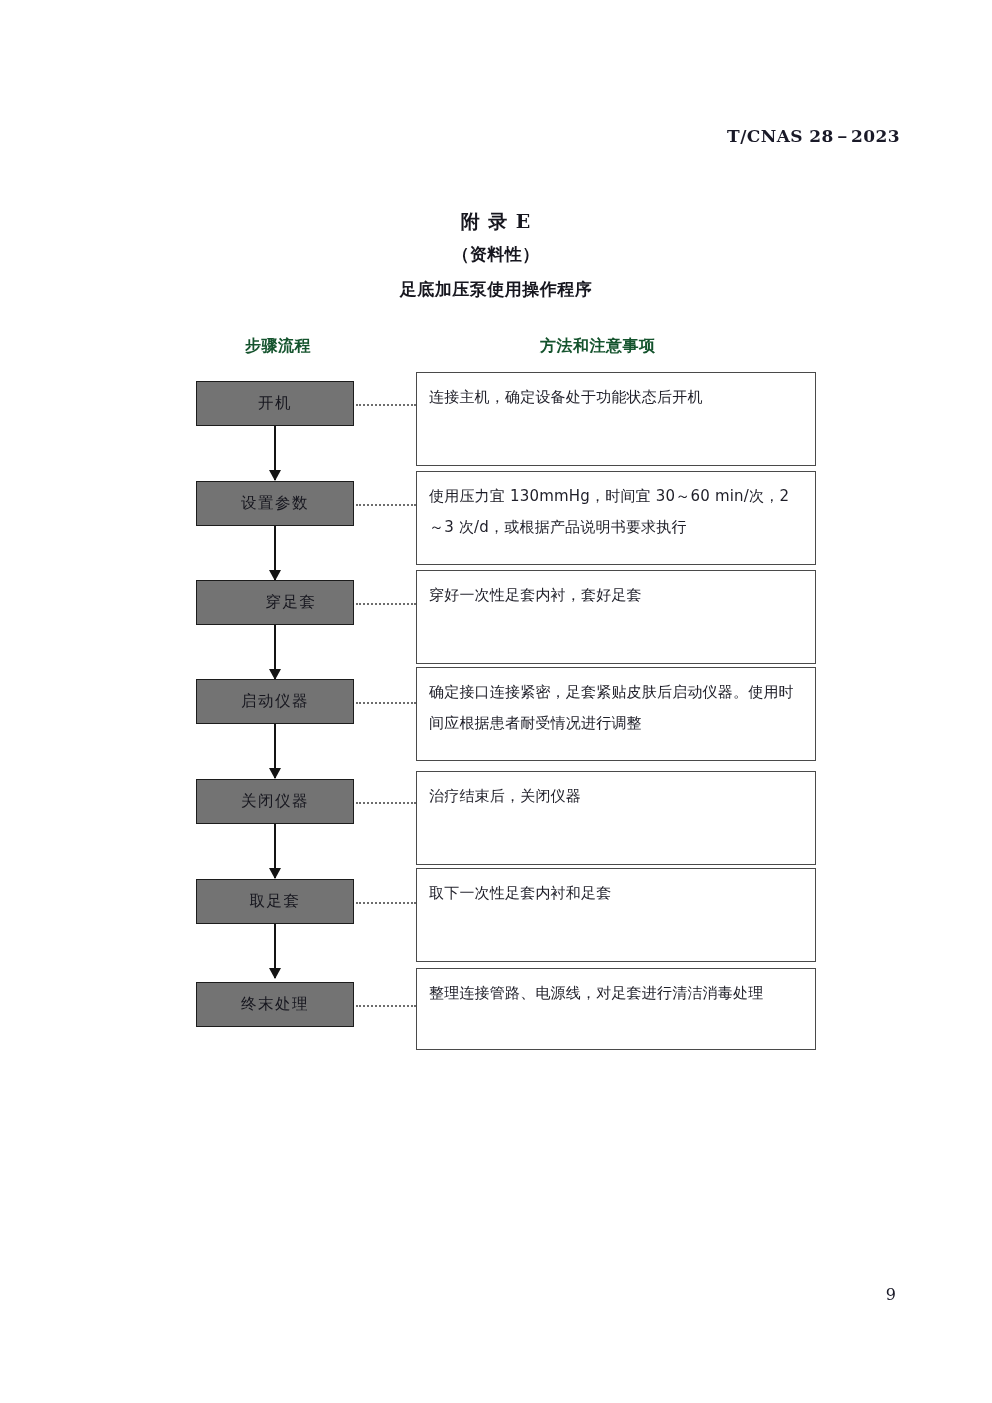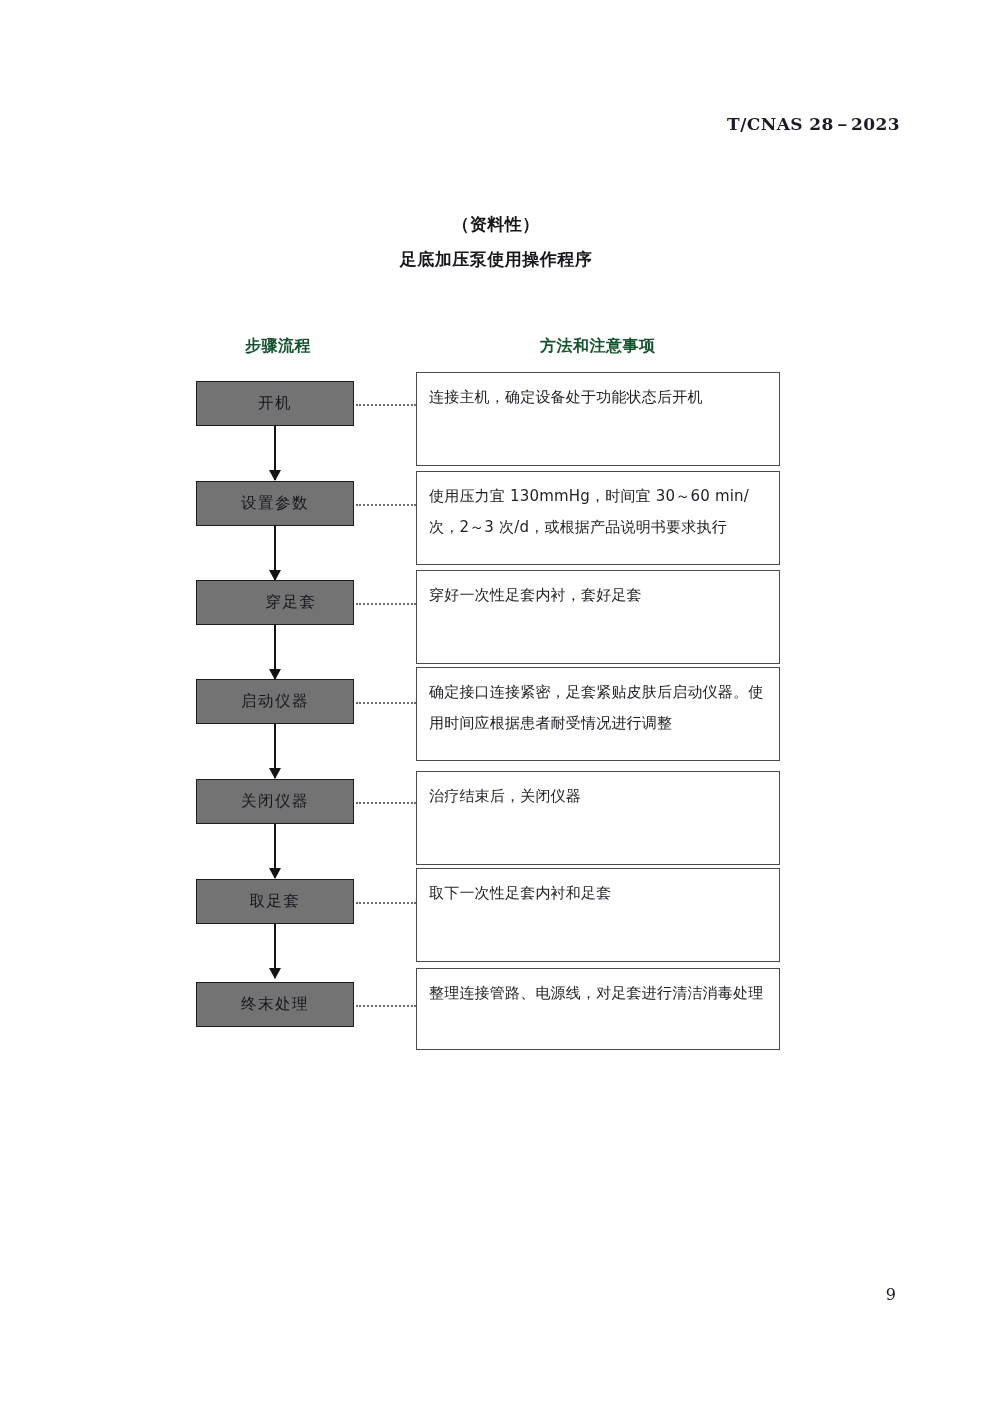--- a/index.html
+++ b/index.html
@@ -12,21 +12,21 @@
     height: 1403px;
     position: relative;
     font-family: "DejaVu Sans", "Liberation Sans", sans-serif;
     color: #000000;
     overflow: hidden;
   }
 
   
   .page-header {
     position: absolute;
-    top: 113px;
+    top: 125px;
     right: 92px;
     font-family: "DejaVu Serif", "Liberation Serif", serif;
     font-size: 17px;
     font-weight: bold;
     letter-spacing: 0.4px;
     white-space: nowrap;
     color: #1a1a28;
   }
 
   
@@ -103,21 +103,21 @@
     font-size: 15.5px;
     color: #16161e;
     letter-spacing: 1.5px;
     white-space: nowrap;
   }
 
   
   .desc-box {
     position: absolute;
     left: 416px;
-    width: 364px;
+    width: 400px;
     border: 1.3px solid #4a4a4a;
     background: #ffffff;
     box-sizing: border-box;
     padding: 9px 12px 6px 12px;
   }
   .desc-text {
     font-size: 15px;
     line-height: 31px;
     color: #1e1e28;
     letter-spacing: 0.2px;
@@ -161,20 +161,21 @@
     font-size: 16px;
     color: #1a1a28;
   }
 </style>
 </head>
 <body>
 
 <div class="page-header">T/CNAS 28－2023</div>
 
 <div class="title-block">
+  <div class="annex-label">附 录 E</div>
   <div class="annex-kind">（资料性）</div>
   <div class="annex-name">足底加压泵使用操作程序</div>
 </div>
 
 <div class="col-head col-head-left">步骤流程</div>
 <div class="col-head col-head-right">方法和注意事项</div>
 
 <div class="flow">
 
   <div class="flow-row">

